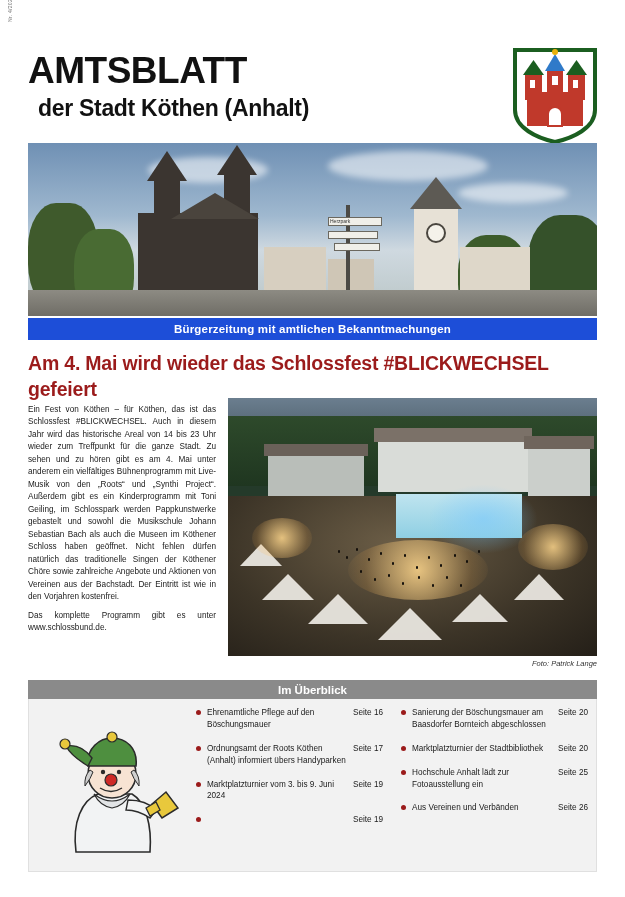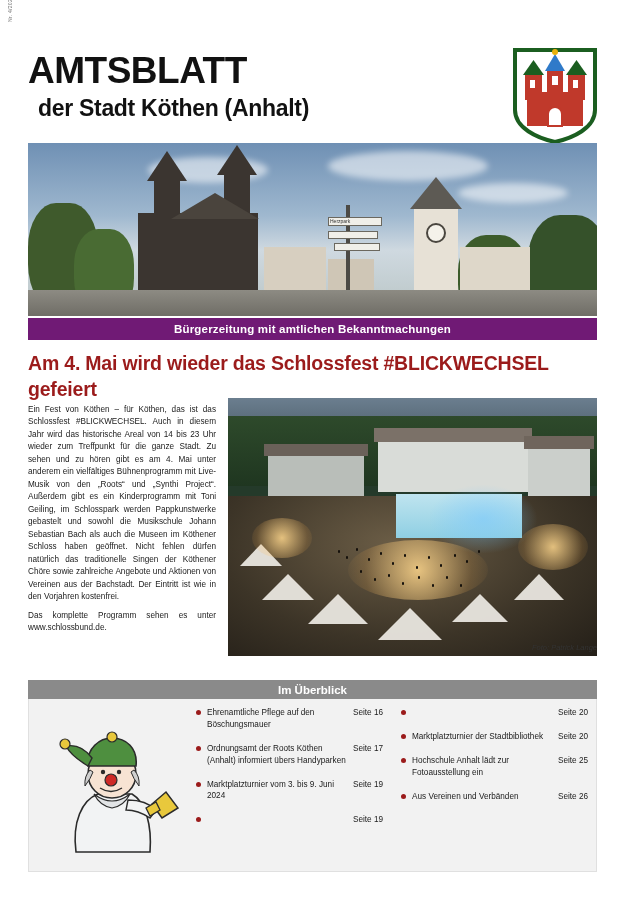--- a/index.html
+++ b/index.html
@@ -144,21 +144,21 @@
   .hero .bldg {
     position:absolute;
     background:#d8cdbf;
   }
 
   
   .hero-banner {
     position: absolute;
     left: 28px; top: 318px;
     width: 569px; height: 22px;
-    background: #701a75;
+    background: #1d4ed8;
     color: #fff;
     font-size: 11.5px;
     font-weight: bold;
     display: flex;
     align-items: center;
     justify-content: center;
     letter-spacing: 0.2px;
   }
 
   
@@ -231,21 +231,21 @@
     border-radius:40%;
   }
   .art-photo .stagelight {
     position:absolute;
     background: radial-gradient(ellipse at center, rgba(120,200,255,0.55), rgba(120,200,255,0) 70%);
     border-radius:50%;
   }
 
   .photo-credit {
     position: absolute;
-    right: 28px; top: 643px;
+    right: 28px; top: 659px;
     font-size: 7.5px;
     font-style: italic;
     color: #333;
   }
 
   
   .overview {
     position: absolute;
     left: 28px; top: 680px;
     width: 569px; height: 192px;
@@ -373,21 +373,21 @@
 
     <div class="ground"></div>
   </div>
 
   <div class="hero-banner">Bürgerzeitung mit amtlichen Bekanntmachungen</div>
 
   <div class="headline">Am 4. Mai wird wieder das Schlossfest #BLICKWECHSEL gefeiert</div>
 
   <div class="article-col">
     <p>Ein Fest von Köthen – für Köthen, das ist das Schlossfest #BLICKWECHSEL. Auch in diesem Jahr wird das historische Areal von 14 bis 23 Uhr wieder zum Treffpunkt für die ganze Stadt. Zu sehen und zu hören gibt es am 4. Mai unter anderem ein vielfältiges Bühnenprogramm mit Live-Musik von den „Roots“ und „Synthi Project“. Außerdem gibt es ein Kinderprogramm mit Toni Geiling, im Schlosspark werden Pappkunstwerke gebastelt und sowohl die Musikschule Johann Sebastian Bach als auch die Museen im Köthener Schloss haben geöffnet. Nicht fehlen dürfen natürlich das traditionelle Singen der Köthener Chöre sowie zahlreiche Angebote und Aktionen von Vereinen aus der Bachstadt. Der Eintritt ist wie in den Vorjahren kostenfrei.</p>
-    <p>Das komplette Programm sehen es unter www.schlossbund.de.</p>
+    <p>Das komplette Programm gibt es unter www.schlossbund.de.</p>
   </div>
 
   <div class="art-photo">
     <div class="ph-sky"></div>
     <div class="ph-trees"></div>
     <div class="ph-ground"></div>
 
     <div class="ph-castle" style="left:150px;top:42px;width:150px;height:52px;background:#d9dcd8;"></div>
     <div class="ph-roof" style="left:146px;top:30px;width:158px;height:14px;background:#7b7168;"></div>
     <div class="ph-castle" style="left:300px;top:50px;width:62px;height:48px;background:#cbcfcb;"></div>
@@ -496,20 +496,21 @@
           <span class="pg">Seite 19</span>
         </span>
       </div>
     </div>
 
     <div class="ov-col">
       <div class="ov-item">
         <span class="ov-bullet"></span>
         <span class="ov-text">
           <span class="pg">Seite 20</span>
+          <span>Sanierung der Böschungsmauer am Baasdorfer Bornteich abgeschlossen</span>
         </span>
       </div>
       <div class="ov-item">
         <span class="ov-bullet"></span>
         <span class="ov-text">
           <span class="pg">Seite 20</span>
           <span>Marktplatzturnier der Stadtbibliothek</span>
         </span>
       </div>
       <div class="ov-item">

